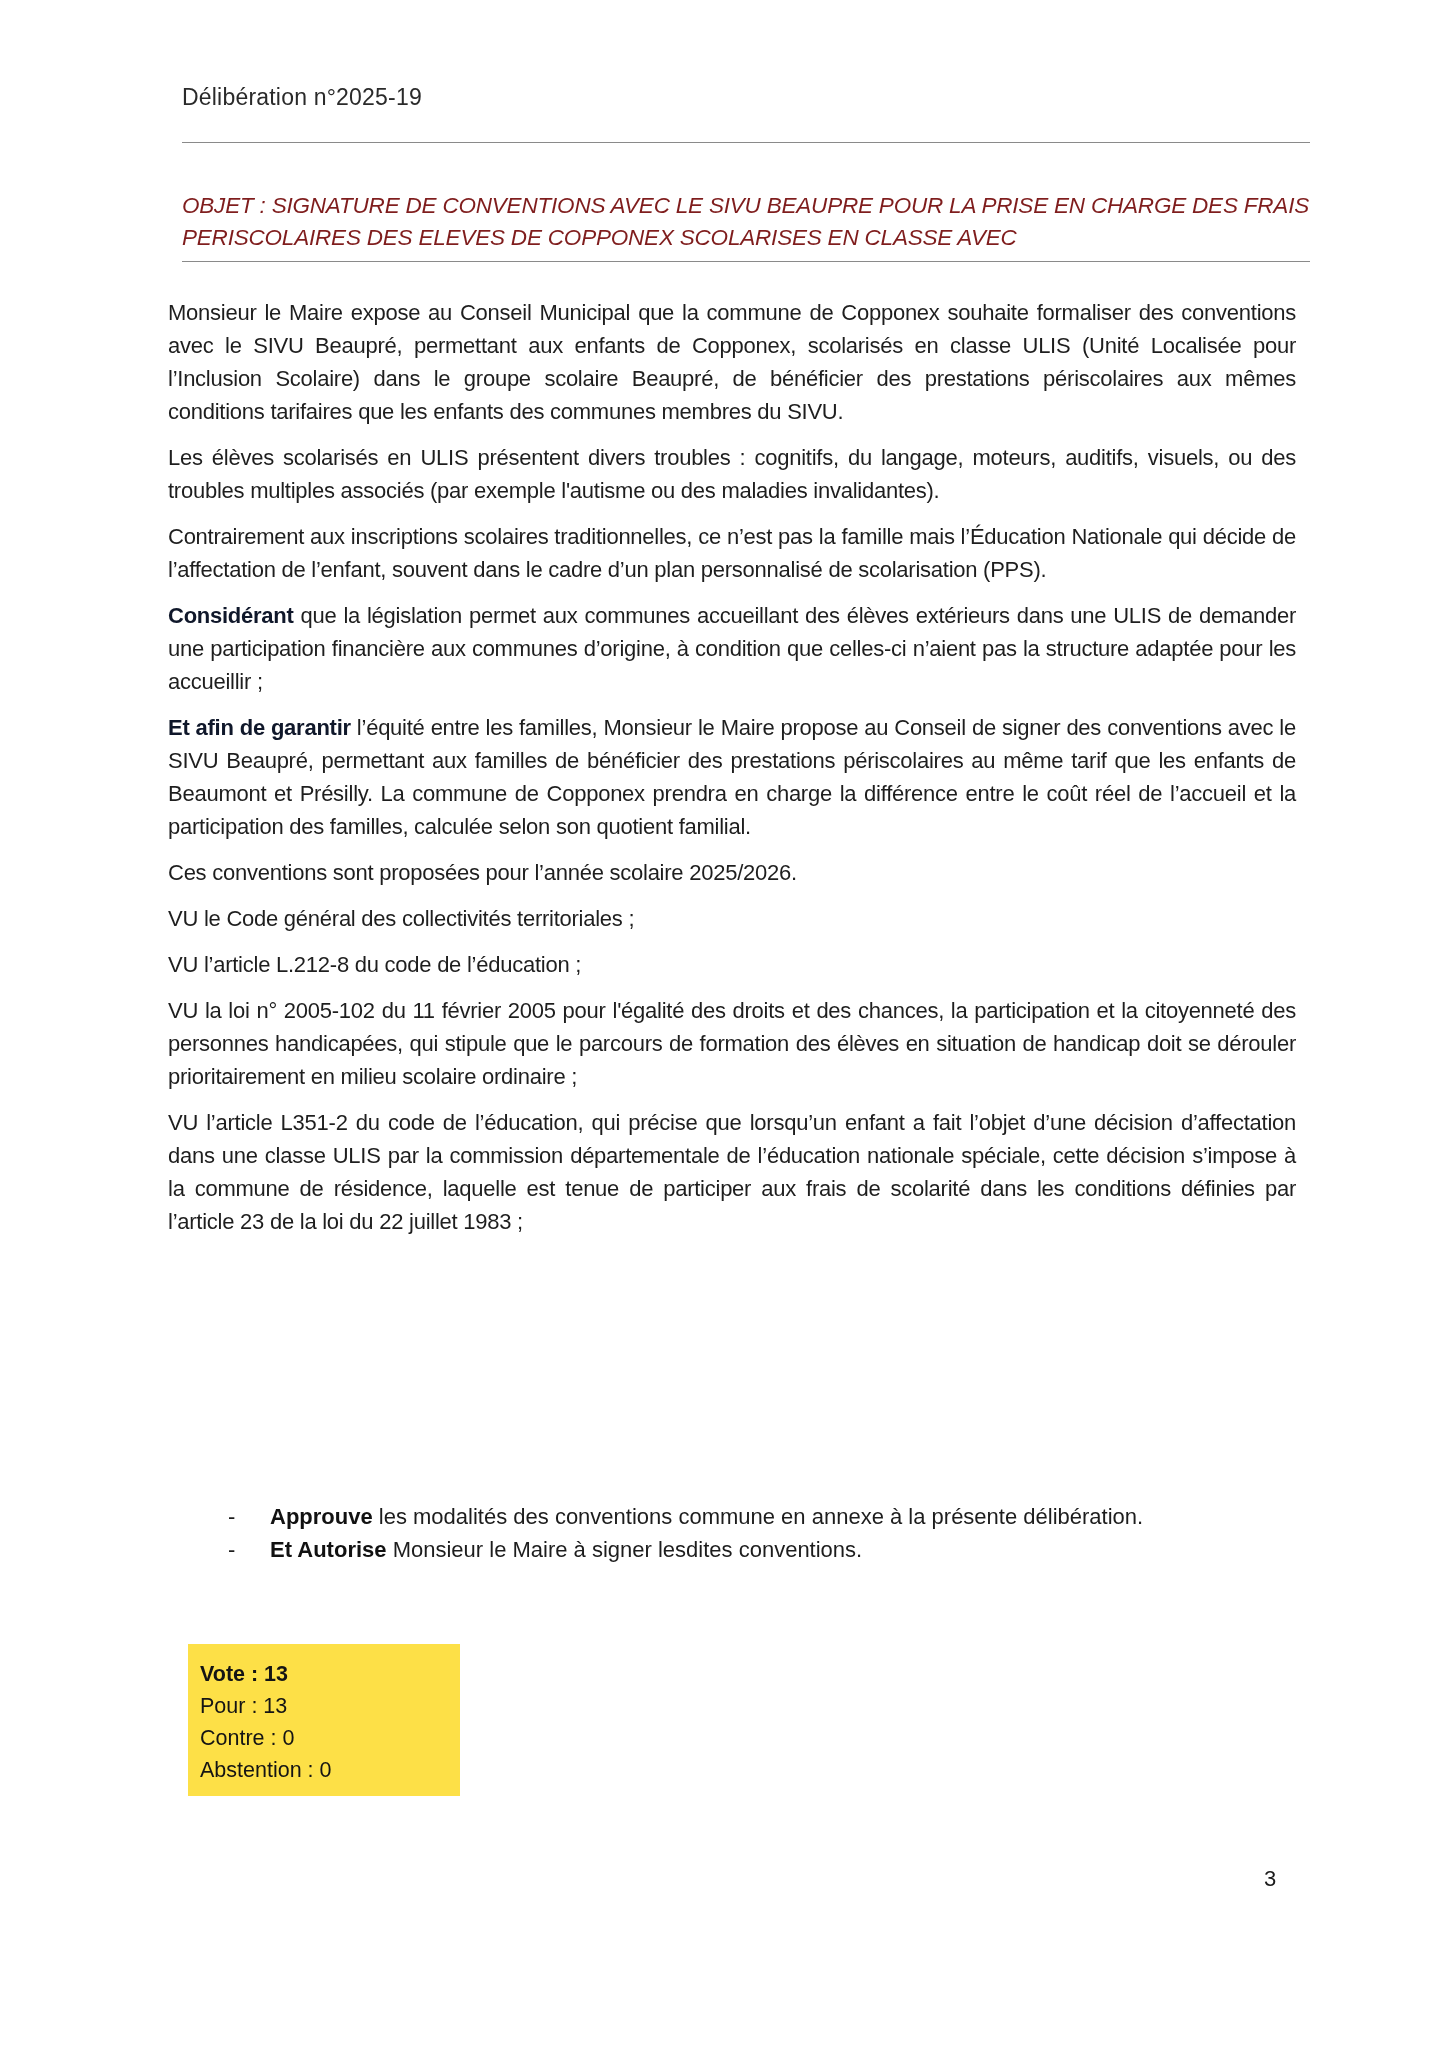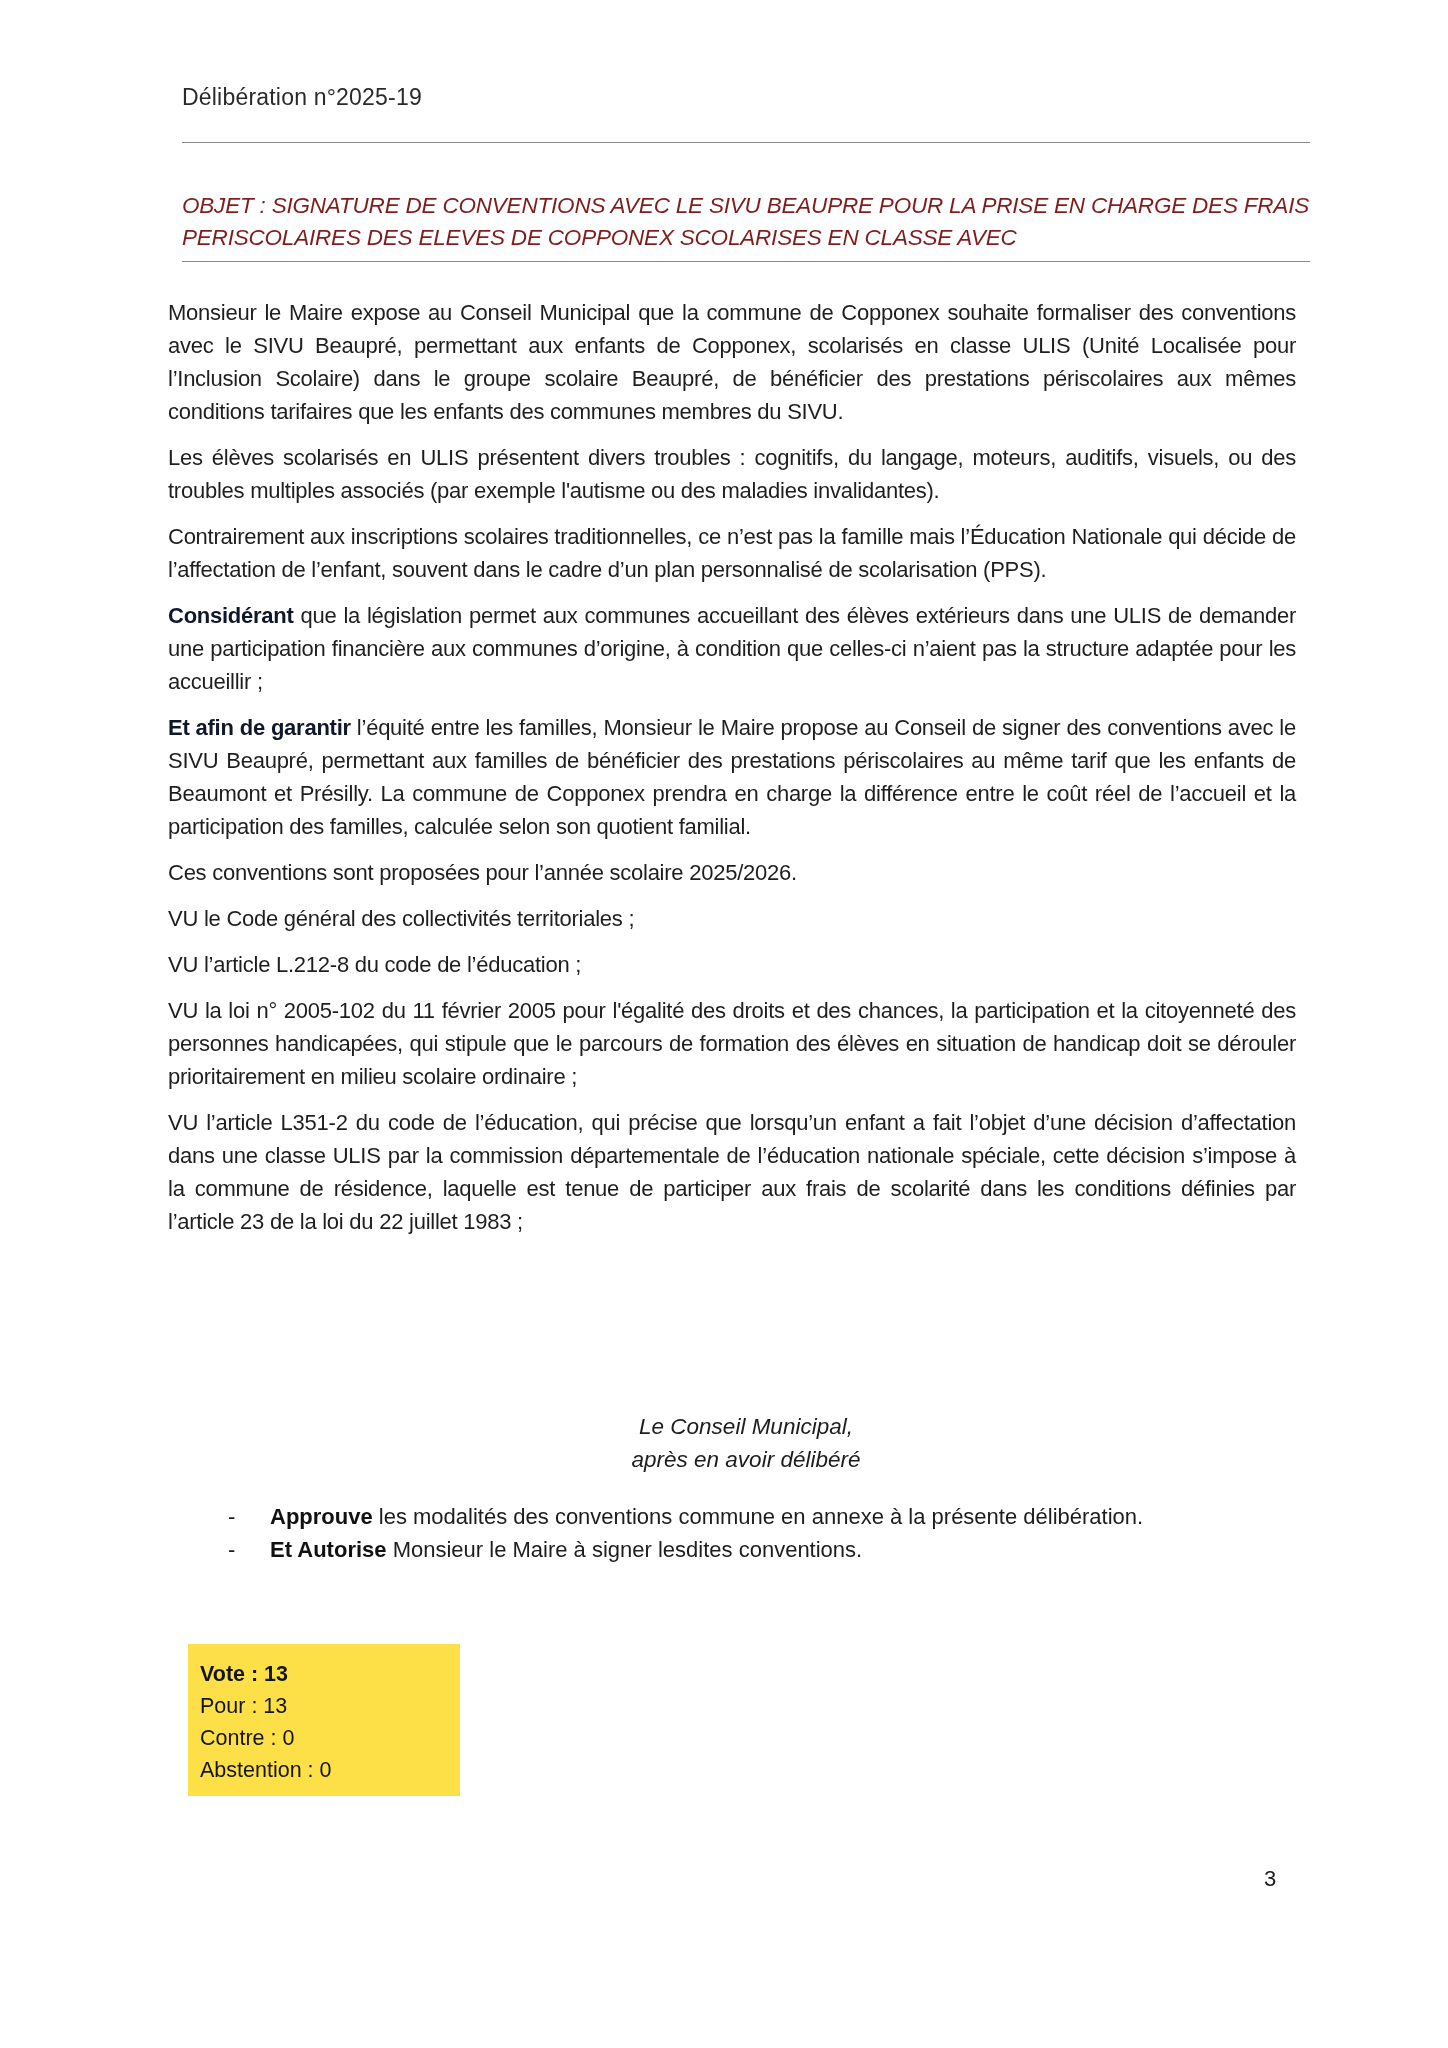--- a/index.html
+++ b/index.html
@@ -73,24 +73,20 @@
     <p>Contrairement aux inscriptions scolaires traditionnelles, ce n’est pas la famille mais l’Éducation Nationale qui décide de l’affectation de l’enfant, souvent dans le cadre d’un plan personnalisé de scolarisation (PPS).</p>
     <p><b>Considérant</b><span> que la législation permet aux communes accueillant des élèves extérieurs dans une ULIS de demander une participation financière aux communes d’origine, à condition que celles-ci n’aient pas la structure adaptée pour les accueillir ;</span></p>
     <p><b>Et afin de garantir</b><span> l’équité entre les familles, Monsieur le Maire propose au Conseil de signer des conventions avec le SIVU Beaupré, permettant aux familles de bénéficier des prestations périscolaires au même tarif que les enfants de Beaumont et Présilly. La commune de Copponex prendra en charge la différence entre le coût réel de l’accueil et la participation des familles, calculée selon son quotient familial.</span></p>
     <p class="nojust">Ces conventions sont proposées pour l’année scolaire 2025/2026.</p>
     <p class="nojust">VU le Code général des collectivités territoriales ;</p>
     <p class="nojust">VU l’article L.212-8 du code de l’éducation ;</p>
     <p>VU la loi n° 2005-102 du 11 février 2005 pour l'égalité des droits et des chances, la participation et la citoyenneté des personnes handicapées, qui stipule que le parcours de formation des élèves en situation de handicap doit se dérouler prioritairement en milieu scolaire ordinaire ;</p>
     <p>VU l’article L351-2 du code de l’éducation, qui précise que lorsqu’un enfant a fait l’objet d’une décision d’affectation dans une classe ULIS par la commission départementale de l’éducation nationale spéciale, cette décision s’impose à la commune de résidence, laquelle est tenue de participer aux frais de scolarité dans les conditions définies par l’article 23 de la loi du 22 juillet 1983 ;</p>
   </div>
 
-  <div class="council">
-    <div>Le Conseil Municipal,</div>
-    <div>après en avoir délibéré</div>
-  </div>
 
   <ul class="decisions">
     <li>
       <span class="dash">-</span>
       <b>Approuve</b><span> les modalités des conventions commune en annexe à la présente délibération.</span>
     </li>
     <li>
       <span class="dash">-</span>
       <b>Et Autorise</b><span> Monsieur le Maire à signer lesdites conventions.</span>
     </li>

